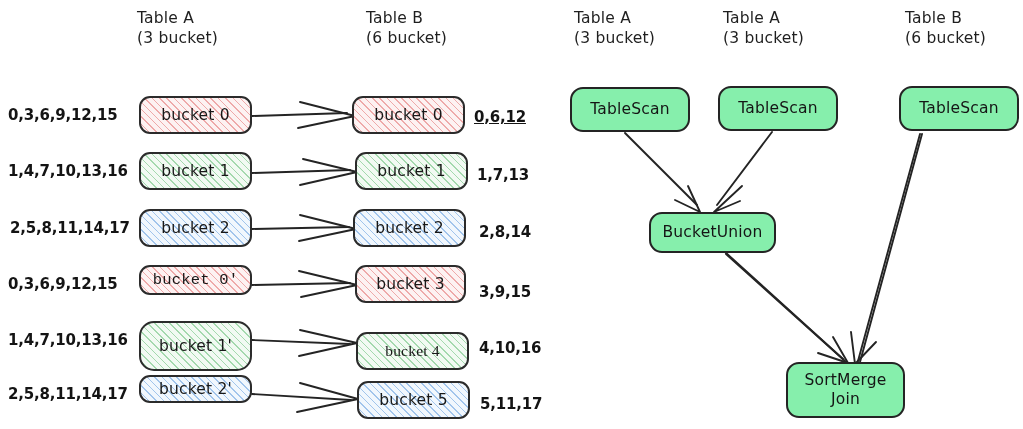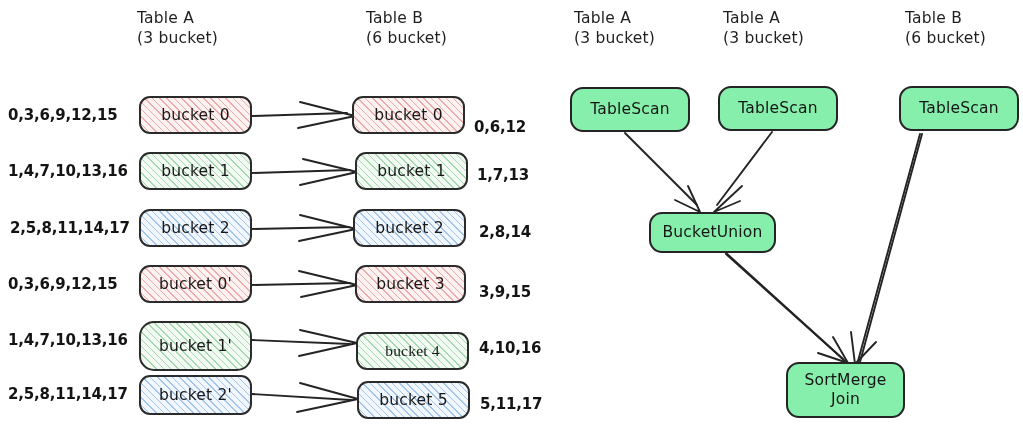--- a/index.html
+++ b/index.html
@@ -173,44 +173,44 @@
 
   <div class="hdr" style="left:137px; top:8px;"><span>Table A</span>
 <span>(3 bucket)</span></div>
 
   <div class="hdr" style="left:366px; top:8px;"><span>Table B</span>
 <span>(6 bucket)</span></div>
 
   <div class="keylist" style="left:8px; top:106px;">0,3,6,9,12,15</div>
   <div class="bucket-box fill-pink" style="left:139px; top:96px; width:113px; height:38px;">bucket 0</div>
   <div class="bucket-box fill-pink" style="left:352px; top:96px; width:113px; height:38px;">bucket 0</div>
-  <div class="keylist right" style="left:474px; top:118px;">0,6,12</div>
+  <div class="keylist right" style="left:474px; top:108px;text-decoration:underline;">0,6,12</div>
 
   <div class="keylist" style="left:8px; top:162px;">1,4,7,10,13,16</div>
   <div class="bucket-box fill-green" style="left:139px; top:152px; width:113px; height:38px;">bucket 1</div>
   <div class="bucket-box fill-green" style="left:355px; top:152px; width:113px; height:38px;">bucket 1</div>
   <div class="keylist right" style="left:477px; top:166px;">1,7,13</div>
 
   <div class="keylist" style="left:10px; top:219px;">2,5,8,11,14,17</div>
   <div class="bucket-box fill-blue" style="left:139px; top:209px; width:113px; height:38px;">bucket 2</div>
   <div class="bucket-box fill-blue" style="left:353px; top:209px; width:113px; height:38px;">bucket 2</div>
   <div class="keylist right" style="left:479px; top:223px;">2,8,14</div>
 
   <div class="keylist" style="left:8px; top:275px;">0,3,6,9,12,15</div>
-  <div class="bucket-box fill-pink" style="left:139px; top:265px; width:113px; height:38px;">bucket 0'</div>
+  <div class="bucket-box fill-pink" style="left:139px; top:265px; width:113px; height:30px;font-family:Liberation Mono, monospace;">bucket 0'</div>
   <div class="bucket-box fill-pink" style="left:355px; top:265px; width:111px; height:38px;">bucket 3</div>
   <div class="keylist right" style="left:479px; top:283px;">3,9,15</div>
 
   <div class="keylist" style="left:8px; top:331px;">1,4,7,10,13,16</div>
   <div class="bucket-box fill-green" style="left:139px; top:321px; width:113px; height:50px;border-radius:15px;">bucket 1'</div>
   <div class="bucket-box fill-green" style="left:356px; top:332px; width:113px; height:38px;font-family:Liberation Serif, serif;">bucket 4</div>
   <div class="keylist right" style="left:479px; top:339px;">4,10,16</div>
 
   <div class="keylist" style="left:8px; top:385px;">2,5,8,11,14,17</div>
-  <div class="bucket-box fill-blue" style="left:139px; top:375px; width:113px; height:40px;">bucket 2'</div>
+  <div class="bucket-box fill-blue" style="left:139px; top:375px; width:113px; height:28px;">bucket 2'</div>
   <div class="bucket-box fill-blue" style="left:357px; top:381px; width:113px; height:38px;text-align:right;">bucket 5</div>
   <div class="keylist right" style="left:480px; top:395px;">5,11,17</div>
 
   <div class="hdr" style="left:574px; top:8px;"><span>Table A</span>
 <span>(3 bucket)</span></div>
 
   <div class="hdr" style="left:723px; top:8px;"><span>Table A</span>
 <span>(3 bucket)</span></div>
 
   <div class="hdr" style="left:905px; top:8px;"><span>Table B</span>

